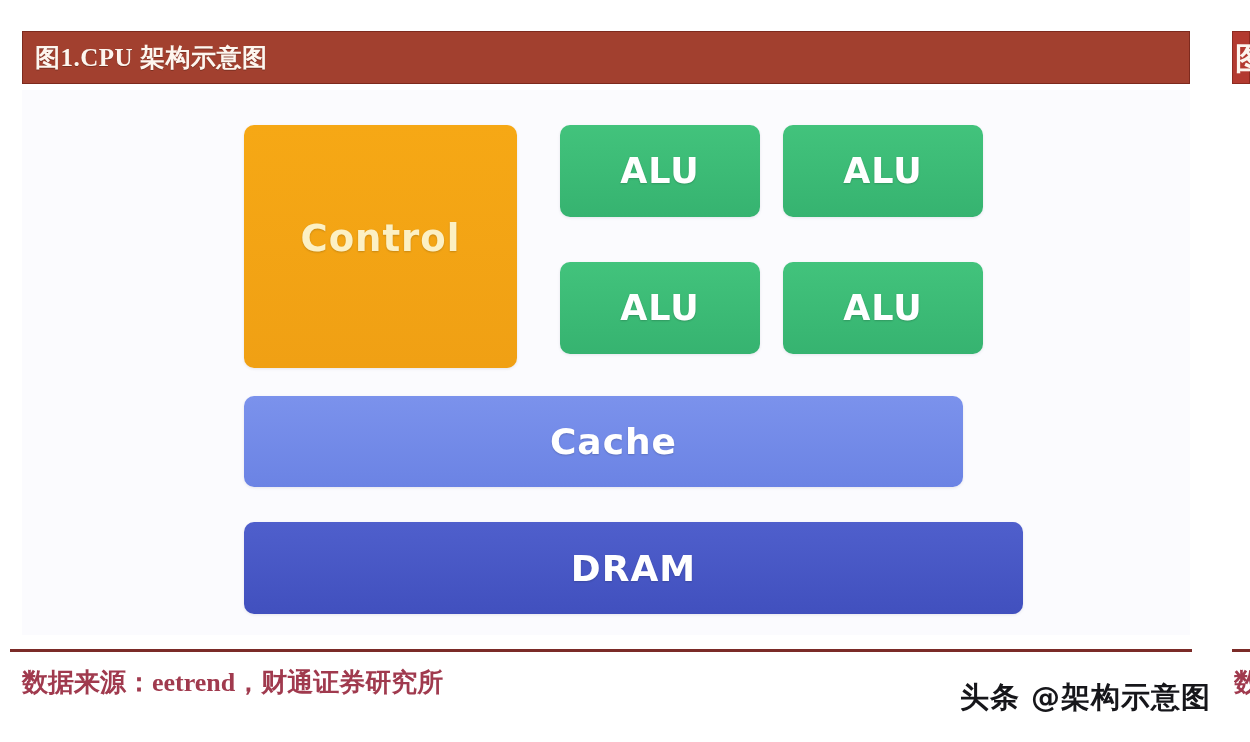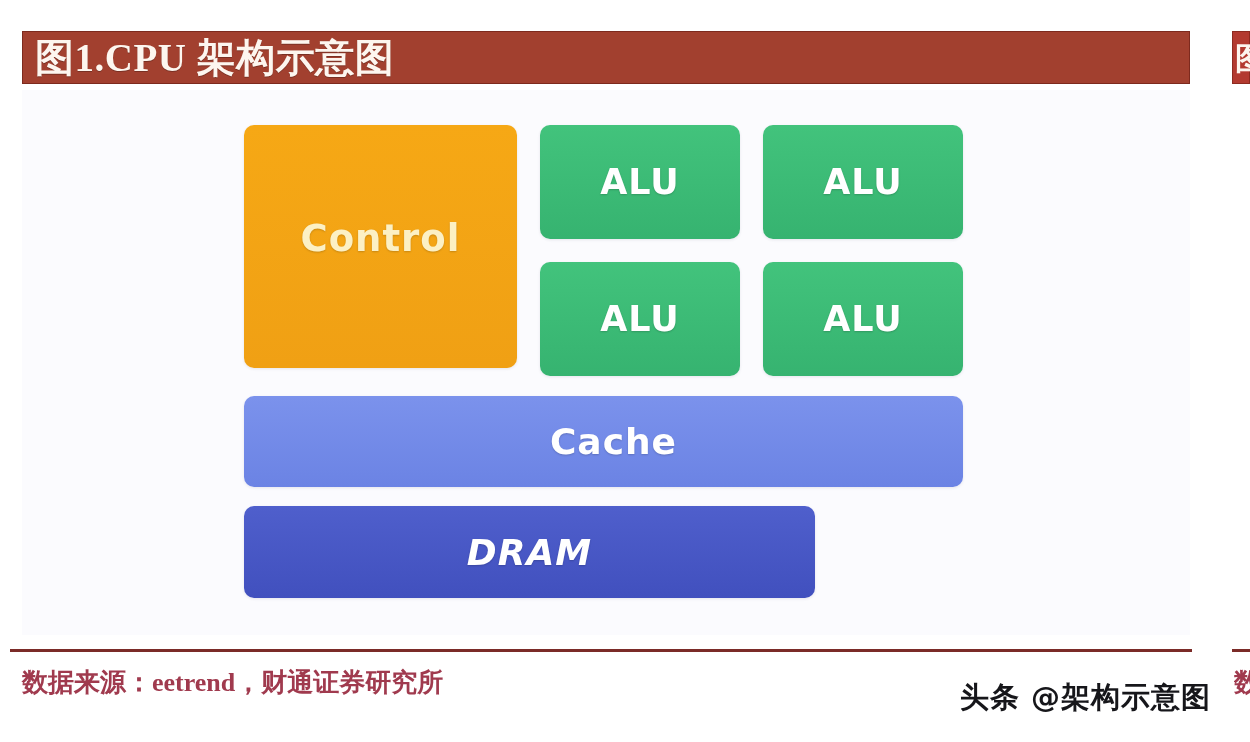--- a/index.html
+++ b/index.html
@@ -34,21 +34,21 @@
     height: 53px;
     background: #A2402F;
     border: 1px solid #7d2a1e;
     box-sizing: border-box;
     display: flex;
     align-items: center;
   }
   #figure-title-text {
     color: #fdf6ef;
     font-family: "Liberation Serif", "DejaVu Serif", serif;
-    font-size: 39px;
+    font-size: 25px;
     font-weight: 700;
     letter-spacing: 0.5px;
     padding-left: 12px;
     white-space: nowrap;
     text-shadow: 0 1px 0 rgba(0,0,0,0.25);
   }
 
   
   #diagram-canvas {
     position: absolute;
@@ -87,46 +87,46 @@
   #block-control .blk-label {
     font-size: 37px;
     color: #FCF0C4;
     transform: translateY(-8px);
   }
 
   
   .alu {
     background: linear-gradient(180deg, #42C37C 0%, #36B370 100%);
     width: 200px;
-    height: 114px;
+    height: 92px;
+    margin-left: 20px;
   }
   .alu .blk-label { font-size: 35px; }
   #block-alu-1 { left: 518px; top: 35px; }
   #block-alu-2 { left: 741px; top: 35px; }
   #block-alu-3 { left: 518px; top: 172px; }
   #block-alu-4 { left: 741px; top: 172px; }
 
   
   #block-cache {
     left: 222px;
     top: 306px;
     width: 719px;
     height: 91px;
     background: linear-gradient(180deg, #7B92EC 0%, #6B83E4 100%);
   }
   #block-cache .blk-label { font-size: 36px; margin-left: 20px; }
 
   
   #block-dram {
     left: 222px;
-    top: 416px;
-    width: 571px;
+    top: 432px;
+    width: 779px;
     height: 92px;
     background: linear-gradient(180deg, #4F5FCC 0%, #4150BE 100%);
-    font-style: italic;
   }
   #block-dram .blk-label { font-size: 36px; }
 
   
   #footer-divider {
     position: absolute;
     left: 10px;
     top: 649px;
     width: 1182px;
     height: 3px;

